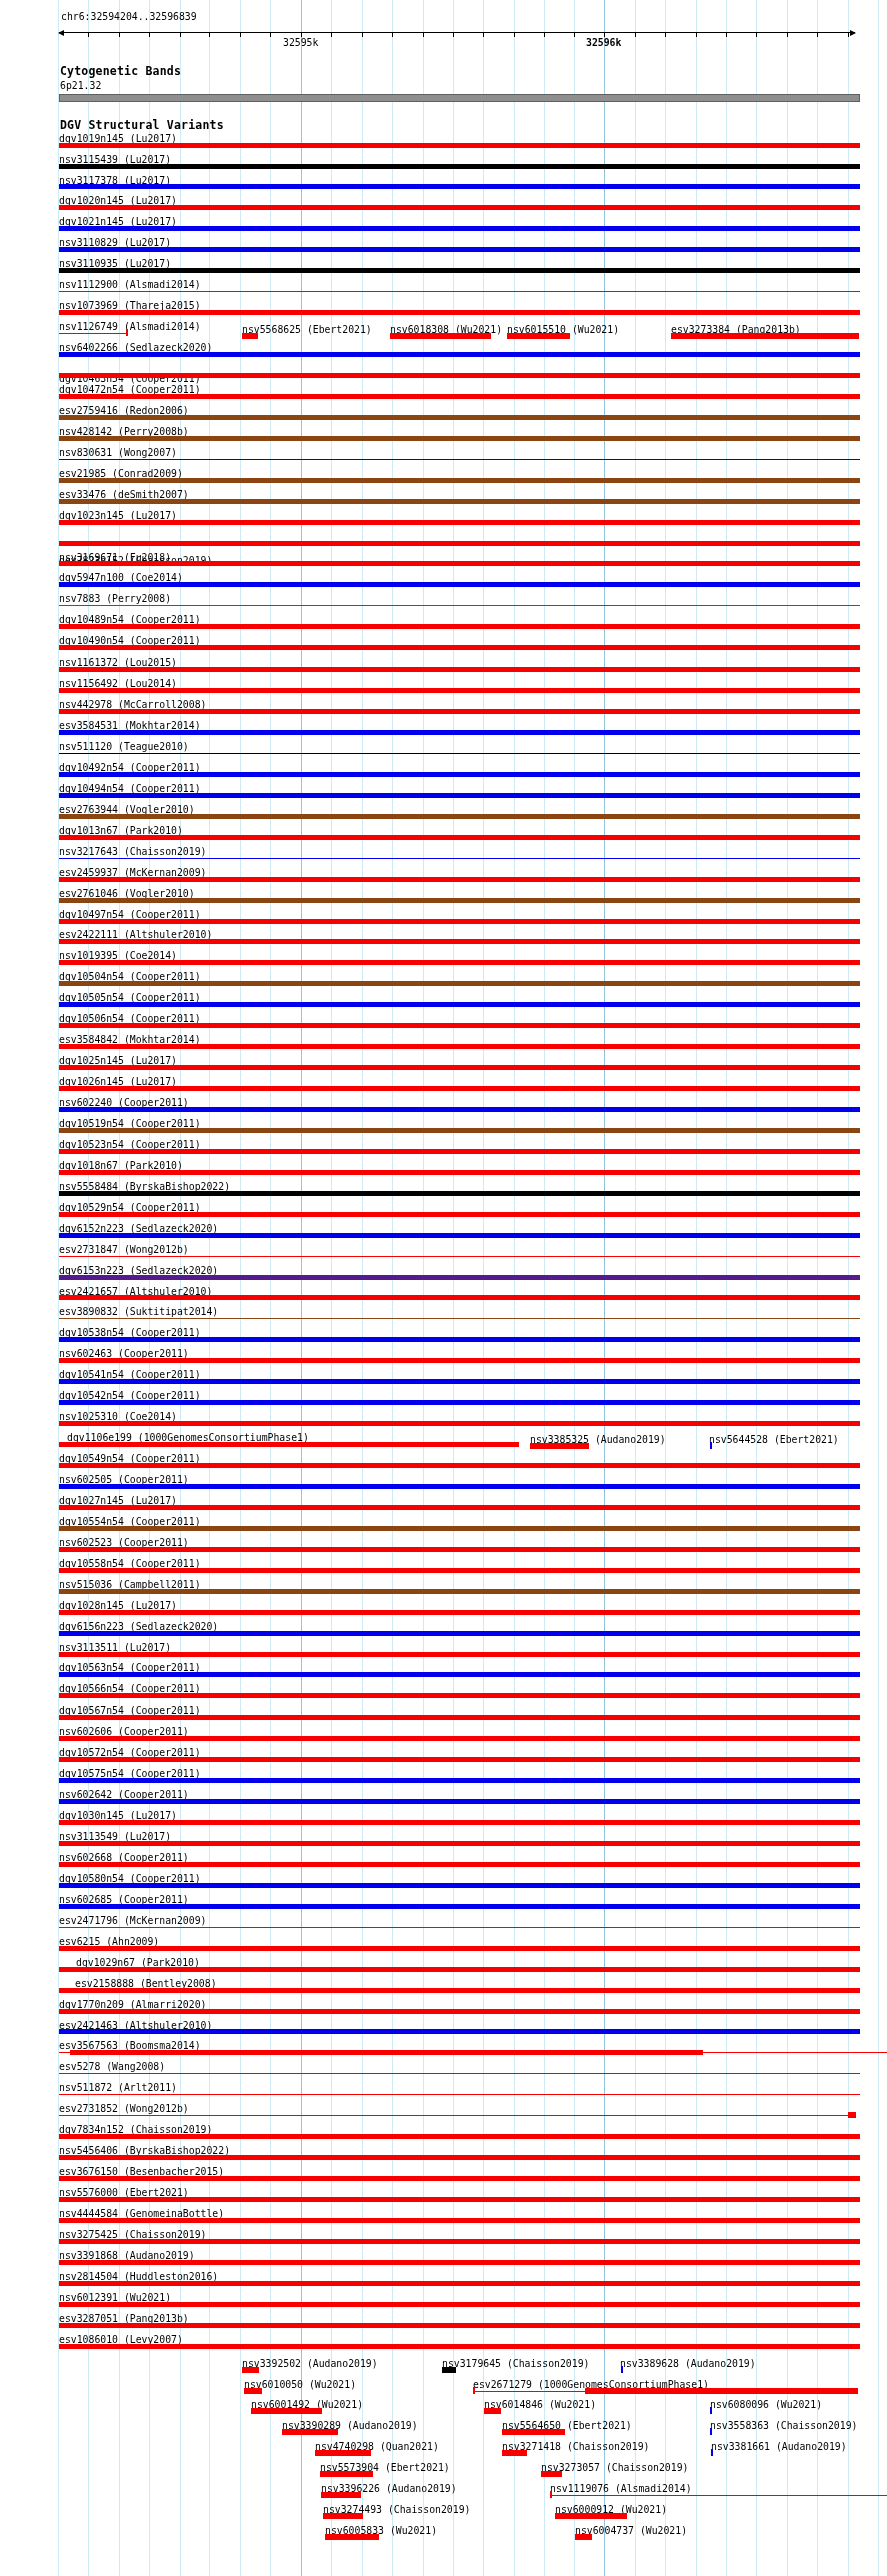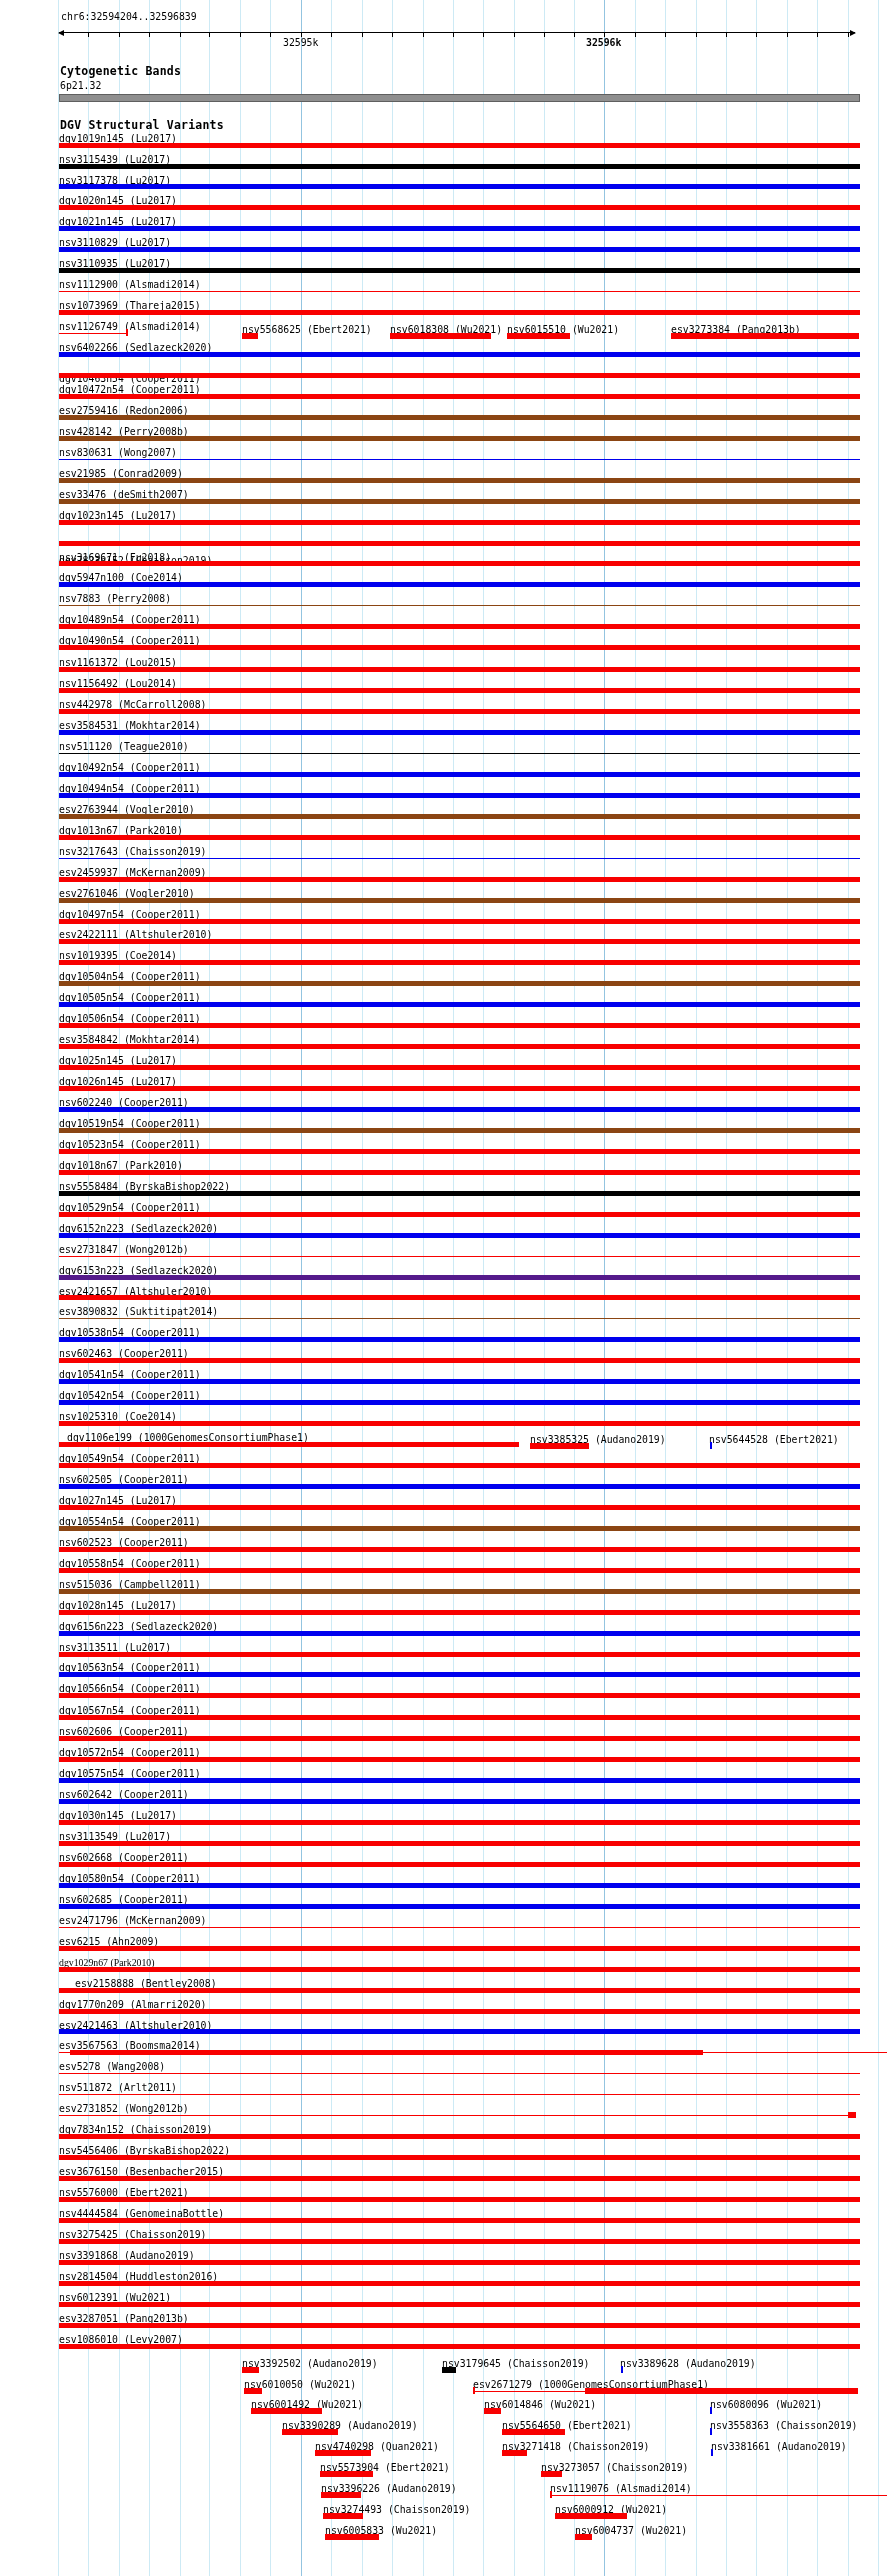--- a/index.html
+++ b/index.html
@@ -263,21 +263,21 @@
       <div class="txt" style="left: 59px; top: 1852px;">nsv602668 (Cooper2011)</div>
       <div class="bar" style="background: rgb(248, 0, 0); left: 59px; top: 1862px; height: 5px; width: 801px;"></div>
       <div class="txt" style="left: 59px; top: 1873px;">dgv10580n54 (Cooper2011)</div>
       <div class="bar" style="background: rgb(0, 0, 238); left: 59px; top: 1883px; height: 5px; width: 801px;"></div>
       <div class="txt" style="left: 59px; top: 1894px;">nsv602685 (Cooper2011)</div>
       <div class="bar" style="background: rgb(0, 0, 238); left: 59px; top: 1904px; height: 5px; width: 801px;"></div>
       <div class="txt" style="left: 59px; top: 1915px;">esv2471796 (McKernan2009)</div>
       <div class="bar" style="background: rgb(248, 0, 0); left: 59px; top: 1927px; height: 1px; width: 801px;"></div>
       <div class="txt" style="left: 59px; top: 1936px;">esv6215 (Ahn2009)</div>
       <div class="bar" style="background: rgb(248, 0, 0); left: 59px; top: 1946px; height: 5px; width: 801px;"></div>
-      <div class="txt" style="left: 59px; top: 1957px; font-family: Liberation Serif, serif;">dgv1029n67 (Park2010)</div>
+      <div class="txt" style="left: 76px; top: 1957px;">dgv1029n67 (Park2010)</div>
       <div class="bar" style="background: rgb(248, 0, 0); left: 59px; top: 1967px; height: 5px; width: 801px;"></div>
       <div class="txt" style="left: 59px; top: 1978px; margin-left: 16px;">esv2158888 (Bentley2008)</div>
       <div class="bar" style="background: rgb(248, 0, 0); left: 59px; top: 1988px; height: 5px; width: 801px;"></div>
       <div class="txt" style="left: 59px; top: 1999px;">dgv1770n209 (Almarri2020)</div>
       <div class="bar" style="background: rgb(248, 0, 0); left: 59px; top: 2009px; height: 5px; width: 801px;"></div>
       <div class="txt" style="left: 59px; top: 2020px;">esv2421463 (Altshuler2010)</div>
       <div class="bar" style="background: rgb(0, 0, 238); left: 59px; top: 2029px; height: 5px; width: 801px;"></div>
       <div class="txt" style="left: 59px; top: 2040px;">esv3567563 (Boomsma2014)</div>
       <div class="bar" style="background: rgb(248, 0, 0); left: 59px; top: 2052px; height: 1px; width: 11px;"></div>
       <div class="bar" style="background: rgb(248, 0, 0); left: 70px; top: 2050px; height: 5px; width: 633px;"></div>

